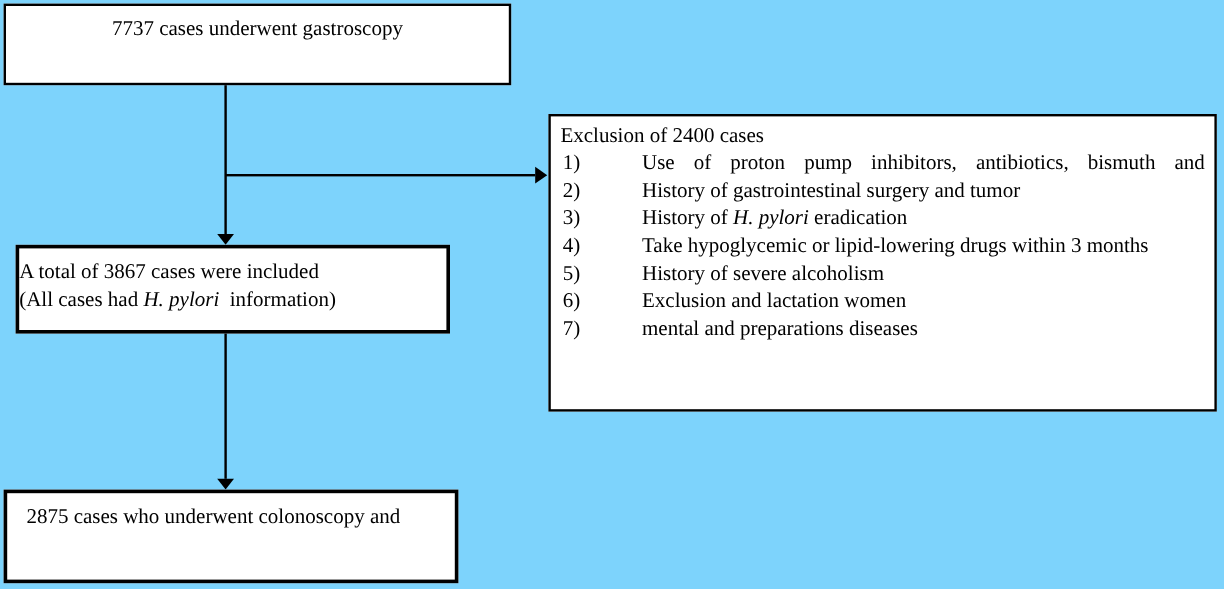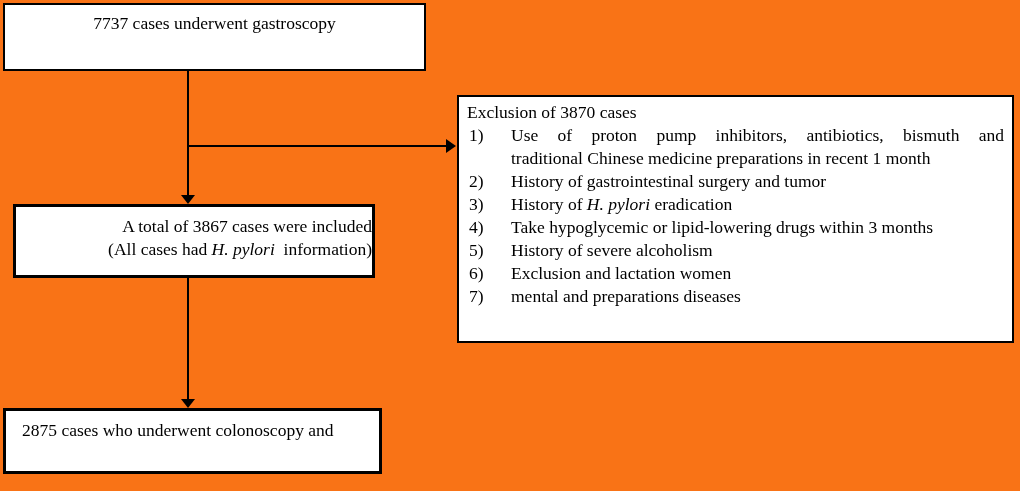--- a/index.html
+++ b/index.html
@@ -1,20 +1,20 @@
 <!DOCTYPE html>
 <html><head>
 <meta charset="utf-8">
 <style>
   html, body { margin: 0; padding: 0; background: #ffffff; }
   .canvas {
     position: relative;
     width: 1020px;
     height: 491px;
-    background: #f97316;
+    background: #7dd3fc;
     font-family: "Liberation Serif", serif;
     font-size: 17.5px;
     line-height: 23px;
     color: #000000;
     overflow: hidden;
   }
   .box {
     position: absolute;
     background: #ffffff;
     border: 2px solid #000000;
@@ -26,34 +26,34 @@
     text-align: center; padding-top: 7px;
   }
   
   .excl-box {
     left: 457px; top: 95px; width: 557px; height: 248px;
     padding: 4px 8px 4px 8px;
   }
   .excl-title { white-space: nowrap; }
   .excl-item { display: flex; }
   .excl-marker { width: 44px; flex: 0 0 44px; padding-left: 2px; box-sizing: border-box; }
-  .excl-text { flex: 1 1 auto; min-width: 0; }
+  .excl-text { flex: 1 1 auto; min-width: 0; margin-left: 24px; }
   .excl-line { }
   .excl-line.jfull { text-align: justify; text-align-last: justify; }
   .excl-line em { font-style: italic; }
   
   .included-box {
     left: 13px; top: 204px; width: 362px; height: 74px;
     border-width: 3px;
-    text-align: right; padding-top: 8px;
+    text-align: left; padding-top: 8px;
   }
   .included-box em { font-style: italic; }
   
   .final-box {
-    left: 3px; top: 408px; width: 379px; height: 66px;
+    left: 3px; top: 408px; width: 379px; height: 78px;
     border-width: 3px;
     text-align: left; padding: 7px 8px 0 16px;
     line-height: 25px;
   }
   
   .line { position: absolute; background: #000000; }
   .v1 { left: 187px; top: 71px;  width: 2px; height: 126px; }
   .h1 { left: 188px; top: 145px; width: 258px; height: 2px; }
   .v2 { left: 187px; top: 278px; width: 2px; height: 121px; }
   
@@ -83,27 +83,26 @@
     <div>7737 cases underwent gastroscopy</div>
   </div>
 
   <div class="line v1"></div>
   <div class="ah ah-down-1"></div>
 
   <div class="line h1"></div>
   <div class="ah ah-right"></div>
 
   <div class="box excl-box">
-    <div class="excl-title">Exclusion of 3870 cases</div>
+    <div class="excl-title">Exclusion of 2400 cases</div>
     <div>
   <div class="excl-item">
     <span class="excl-marker">1)</span>
     <span class="excl-text">
             <div class="excl-line jfull"><span>Use of proton pump inhibitors, antibiotics, bismuth and</span></div>
-            <div class="excl-line"><span>traditional Chinese medicine preparations in recent 1 month</span></div>
           </span>
   </div>
 
   <div class="excl-item">
     <span class="excl-marker">2)</span>
     <span class="excl-text">
             <div class="excl-line"><span>History of gastrointestinal surgery and tumor</span></div>
           </span>
   </div>
 

